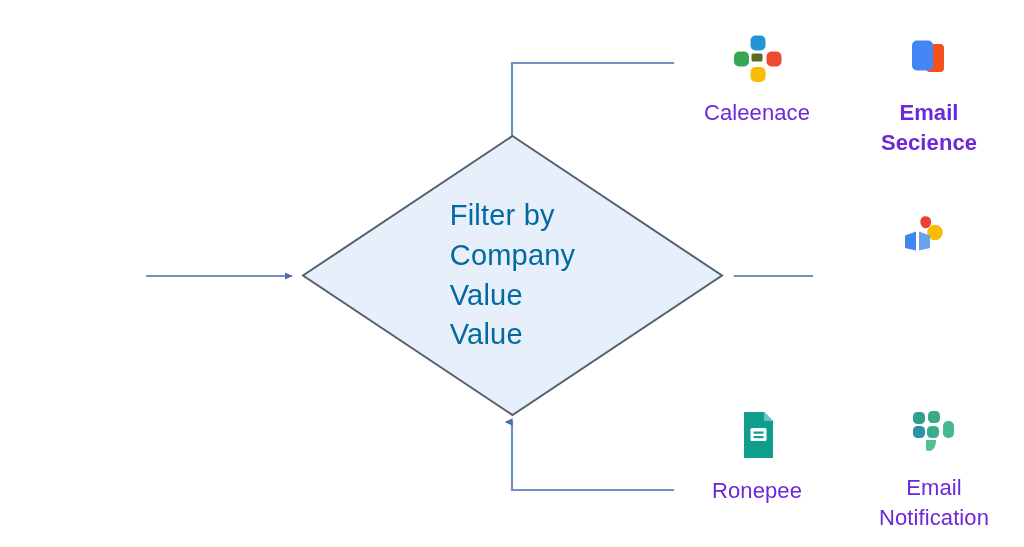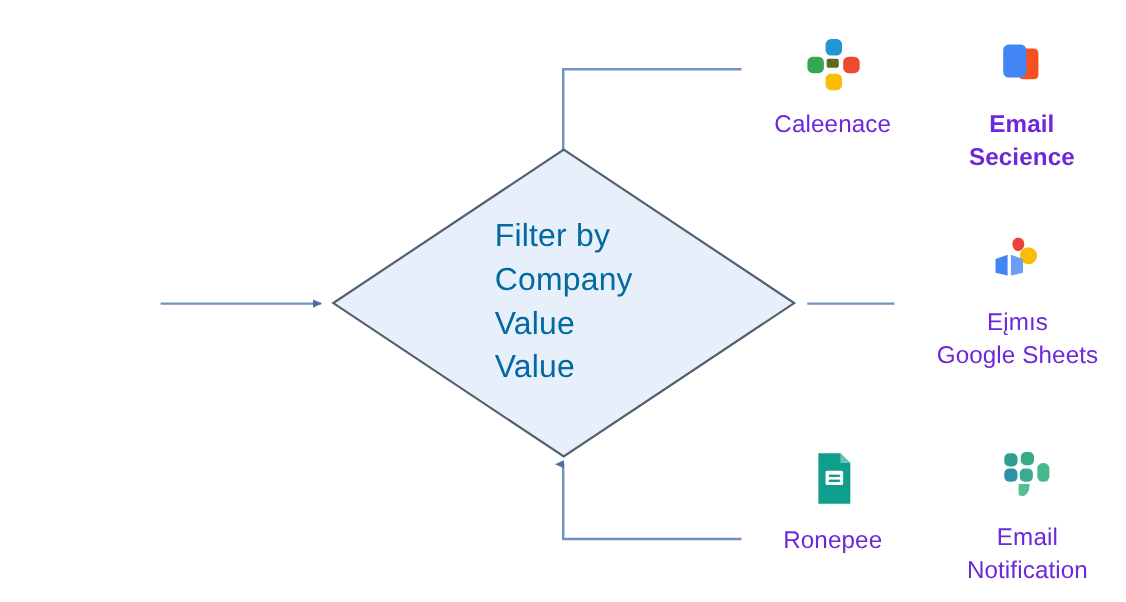--- a/index.html
+++ b/index.html
@@ -146,22 +146,20 @@
 
   <div class="node" id="node-sheets">
     <div class="icon-box">
       <svg width="58" height="58" viewBox="0 0 58 58" xmlns="http://www.w3.org/2000/svg">
         <path d="M27.5,6.5 C32.5,5 36,8.5 35,13.5 C34.2,17.6 29.5,19.8 26.5,17 C23.6,14.3 23.4,8 27.5,6.5 Z" fill="#ea4335"></path>
         <circle cx="39" cy="22.5" r="7.8" fill="#fbbc04"></circle>
         <path d="M9,25.5 L20,21.5 L20,40.5 L9,38 Z" fill="#4285f4"></path>
         <path d="M23,21.5 L34,25.5 L34,38 L23,40.5 Z" fill="#6ba0f0"></path>
       </svg>
     </div>
-    <div class="node-label">Eįmıs
-Google Sheets</div>
   </div>
 
   <div class="node" id="node-slides">
     <div class="icon-box">
       <svg width="58" height="58" viewBox="0 0 58 58" xmlns="http://www.w3.org/2000/svg">
         <path d="M16,4 L36,4 L45,13 L45,50 L16,50 Z" fill="#0f9d8c"></path>
         <path d="M36,4 L45,13 L36,13 Z" fill="#66c6bb"></path>
         <rect x="22.5" y="20" width="16" height="13" rx="1.5" fill="#ffffff"></rect>
         <rect x="25.5" y="23.5" width="10" height="2.2" fill="#0f9d8c"></rect>
         <rect x="25.5" y="28" width="10" height="2.2" fill="#0f9d8c"></rect>

